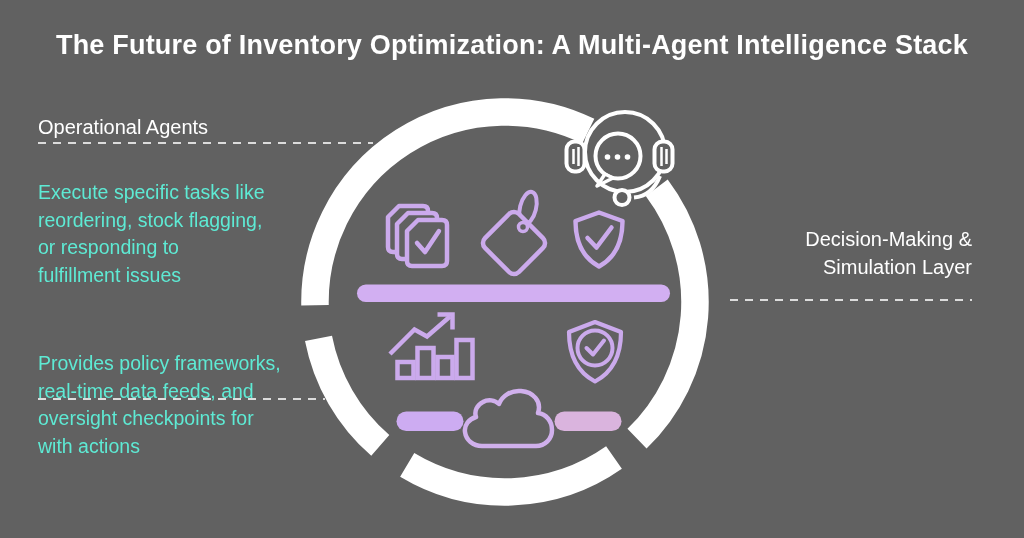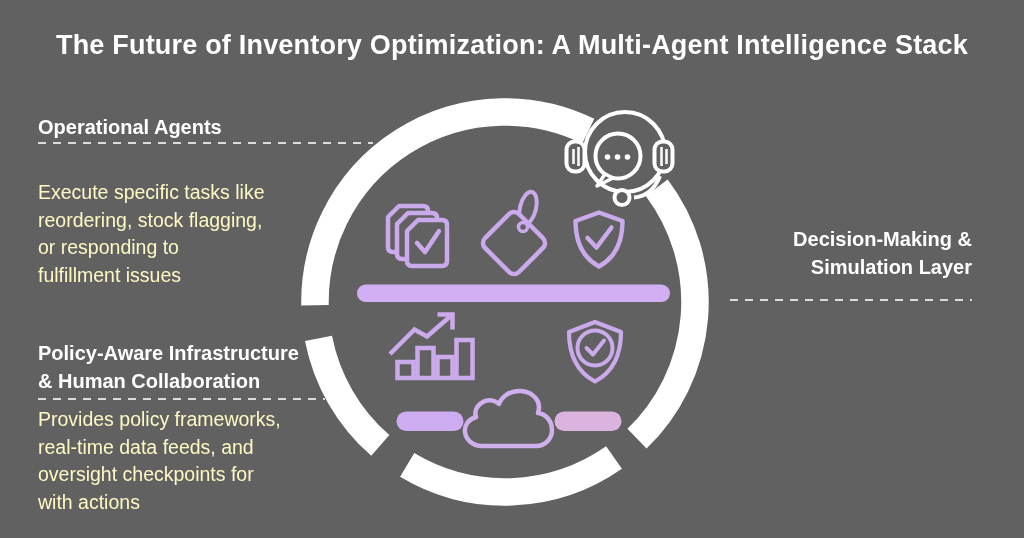--- a/index.html
+++ b/index.html
@@ -8,25 +8,25 @@
     background:#616161;
     font-family:"Liberation Sans","DejaVu Sans",sans-serif;
     -webkit-font-smoothing:antialiased;
   }
   .title{
     position:absolute;top:30px;left:0;width:1024px;text-align:center;
     color:#ffffff;font-size:27px;font-weight:bold;letter-spacing:.2px;
   }
   .block{position:absolute;}
   .block .heading{
-    color:#ffffff;font-size:20px;font-weight:bold;line-height:28px;
+    color:#ffffff;font-size:20px;font-weight:normal;line-height:28px;
     white-space:pre-line;
   }
   .block .body{
-    color:#fef9c3;font-size:19.5px;font-weight:400;line-height:27.5px;
+    color:#5eead4;font-size:19.5px;font-weight:400;line-height:27.5px;
     white-space:pre-line;
   }
   .dash{
     position:absolute;height:2px;
     background:repeating-linear-gradient(90deg, rgba(255,255,255,.78) 0 8px, rgba(255,255,255,0) 8px 15px);
   }
   #b-operational{left:38px;top:113px;width:300px;}
   #b-operational .body{margin-top:38px;}
   #dash-operational{left:38px;top:142px;width:335px;}
   #b-policy{left:38px;top:339px;width:310px;}
@@ -45,22 +45,20 @@
 <div class="block" id="b-operational">
   <div class="heading">Operational Agents</div>
   <div class="body">Execute specific tasks like
 reordering, stock flagging,
 or responding to
 fulfillment issues</div>
 </div>
 <div class="dash" id="dash-operational"></div>
 
 <div class="block" id="b-policy">
-  <div class="heading">Policy-Aware Infrastructure
-&amp; Human Collaboration</div>
   <div class="body">Provides policy frameworks,
 real-time data feeds, and
 oversight checkpoints for
 with actions</div>
 </div>
 <div class="dash" id="dash-policy"></div>
 
 <div class="block" id="b-decision">
   <div class="heading">Decision-Making &amp;
 Simulation Layer</div>

